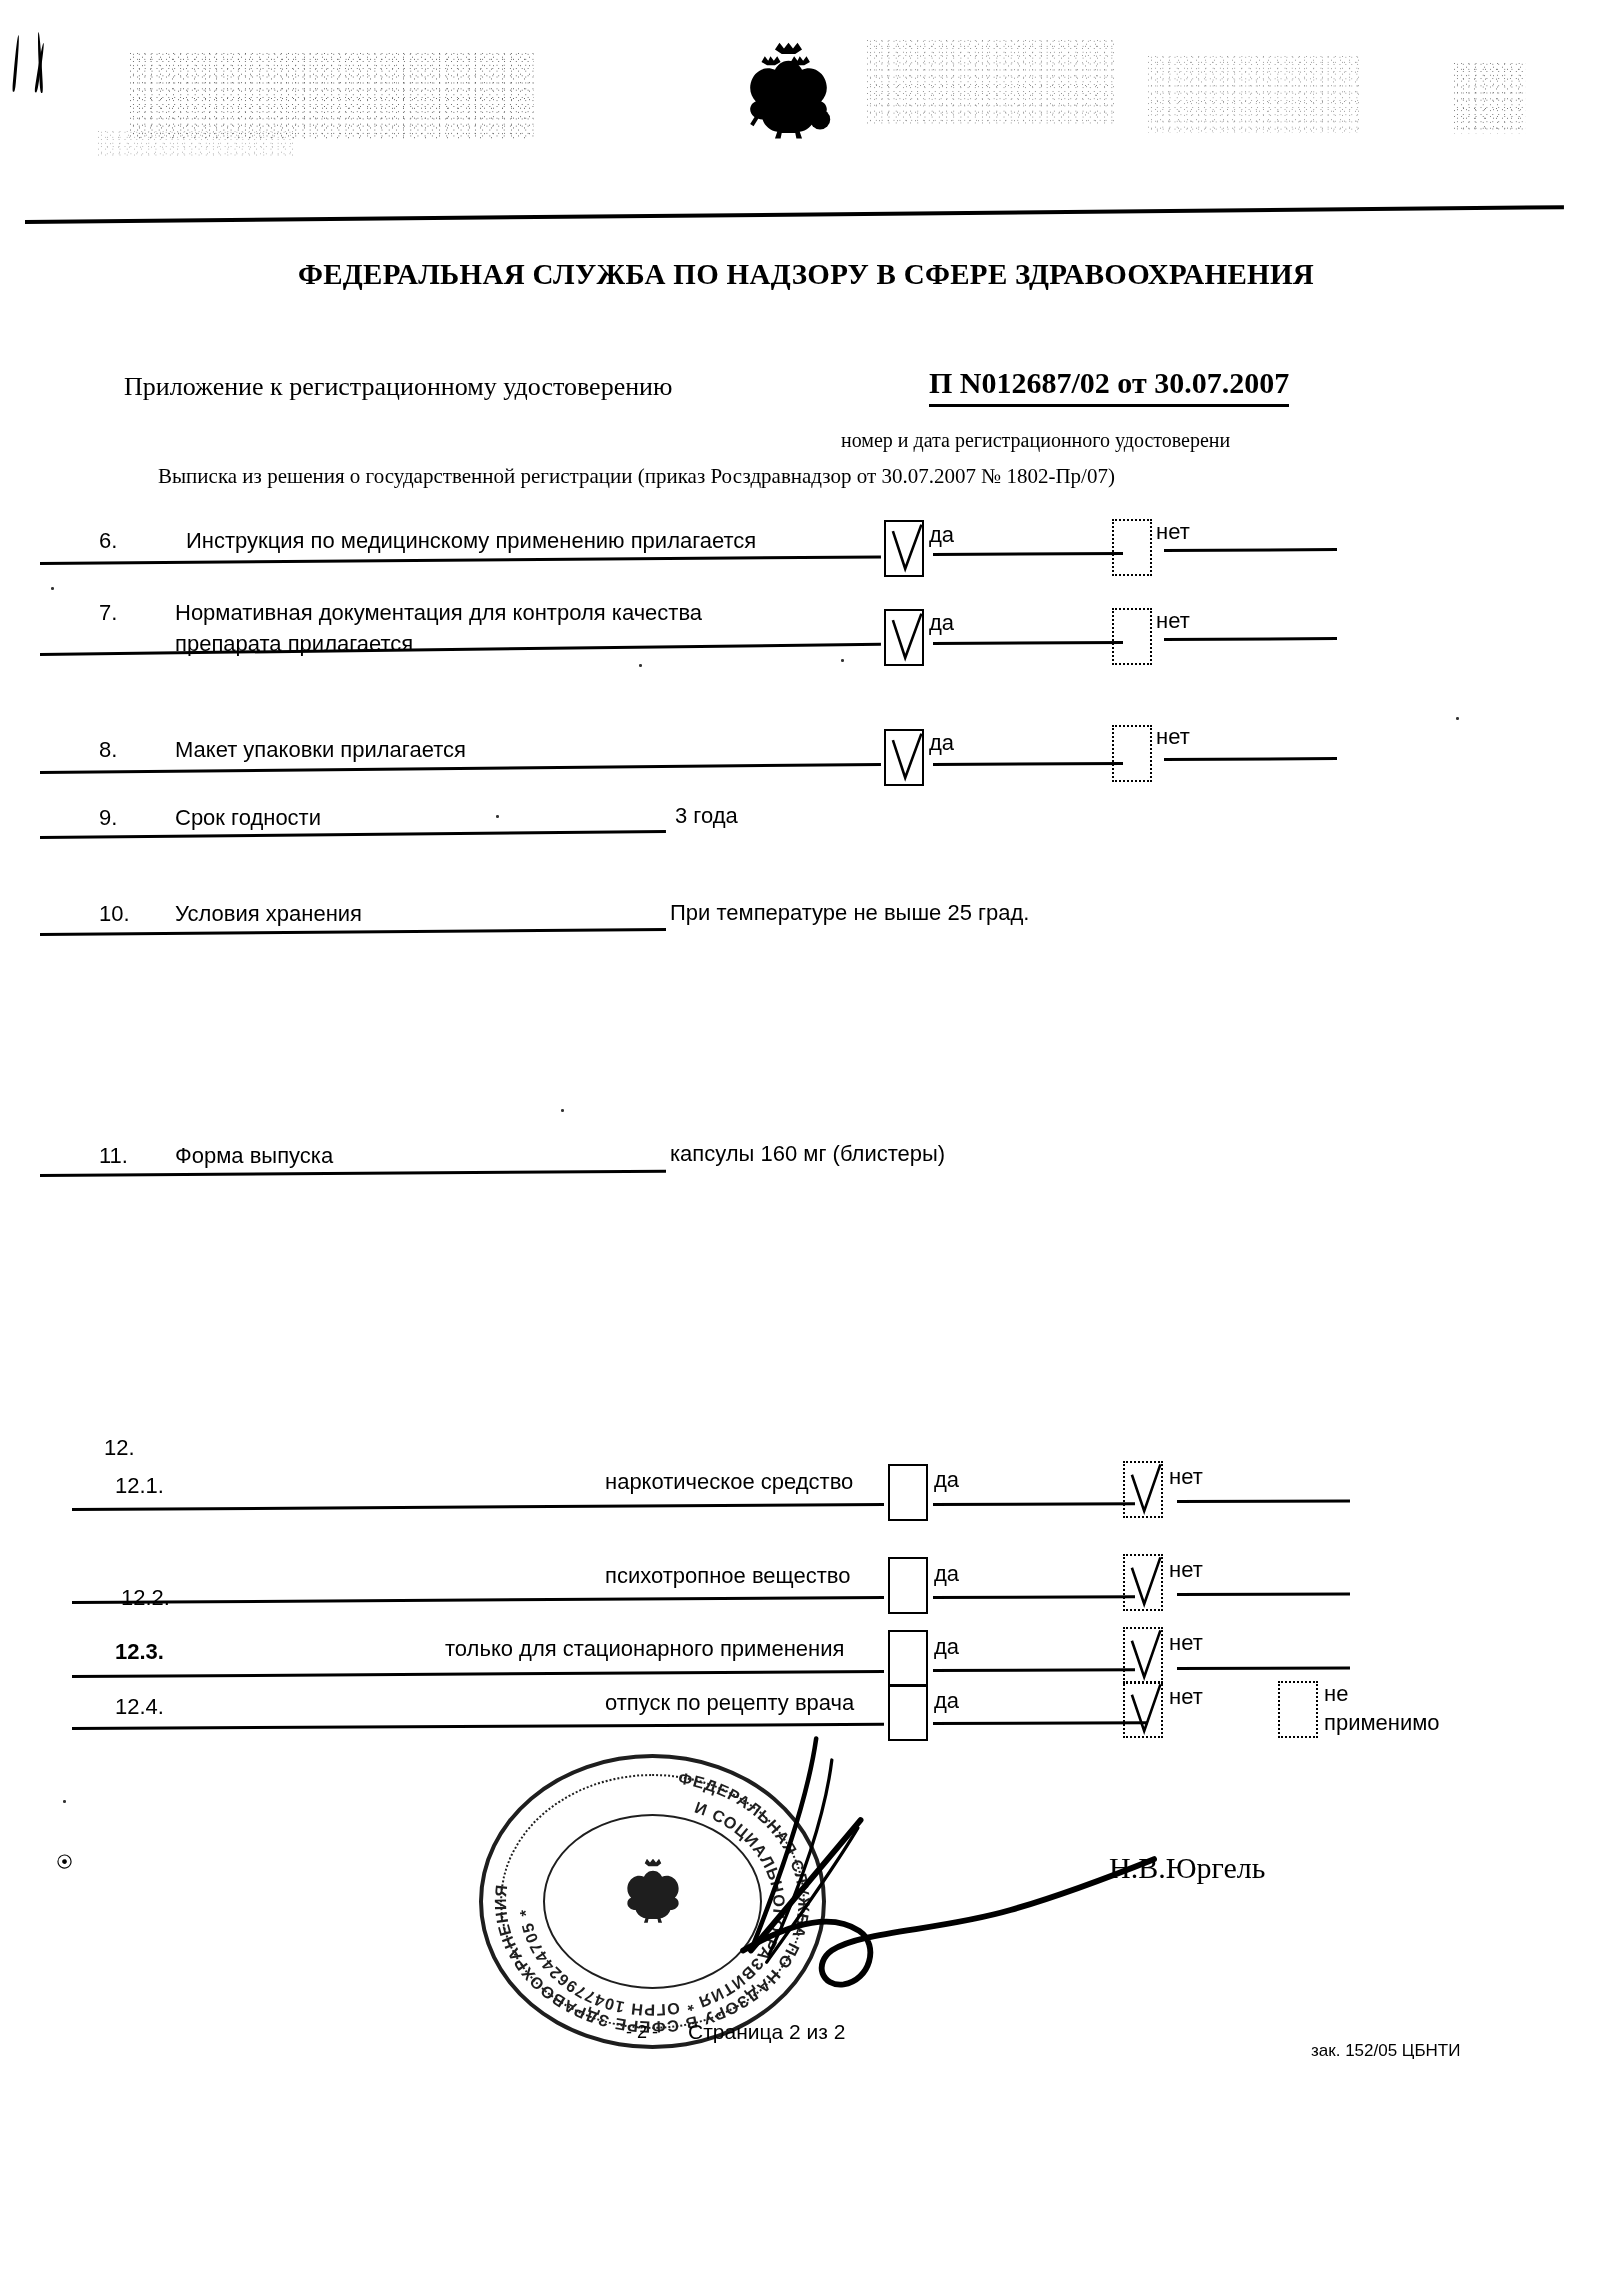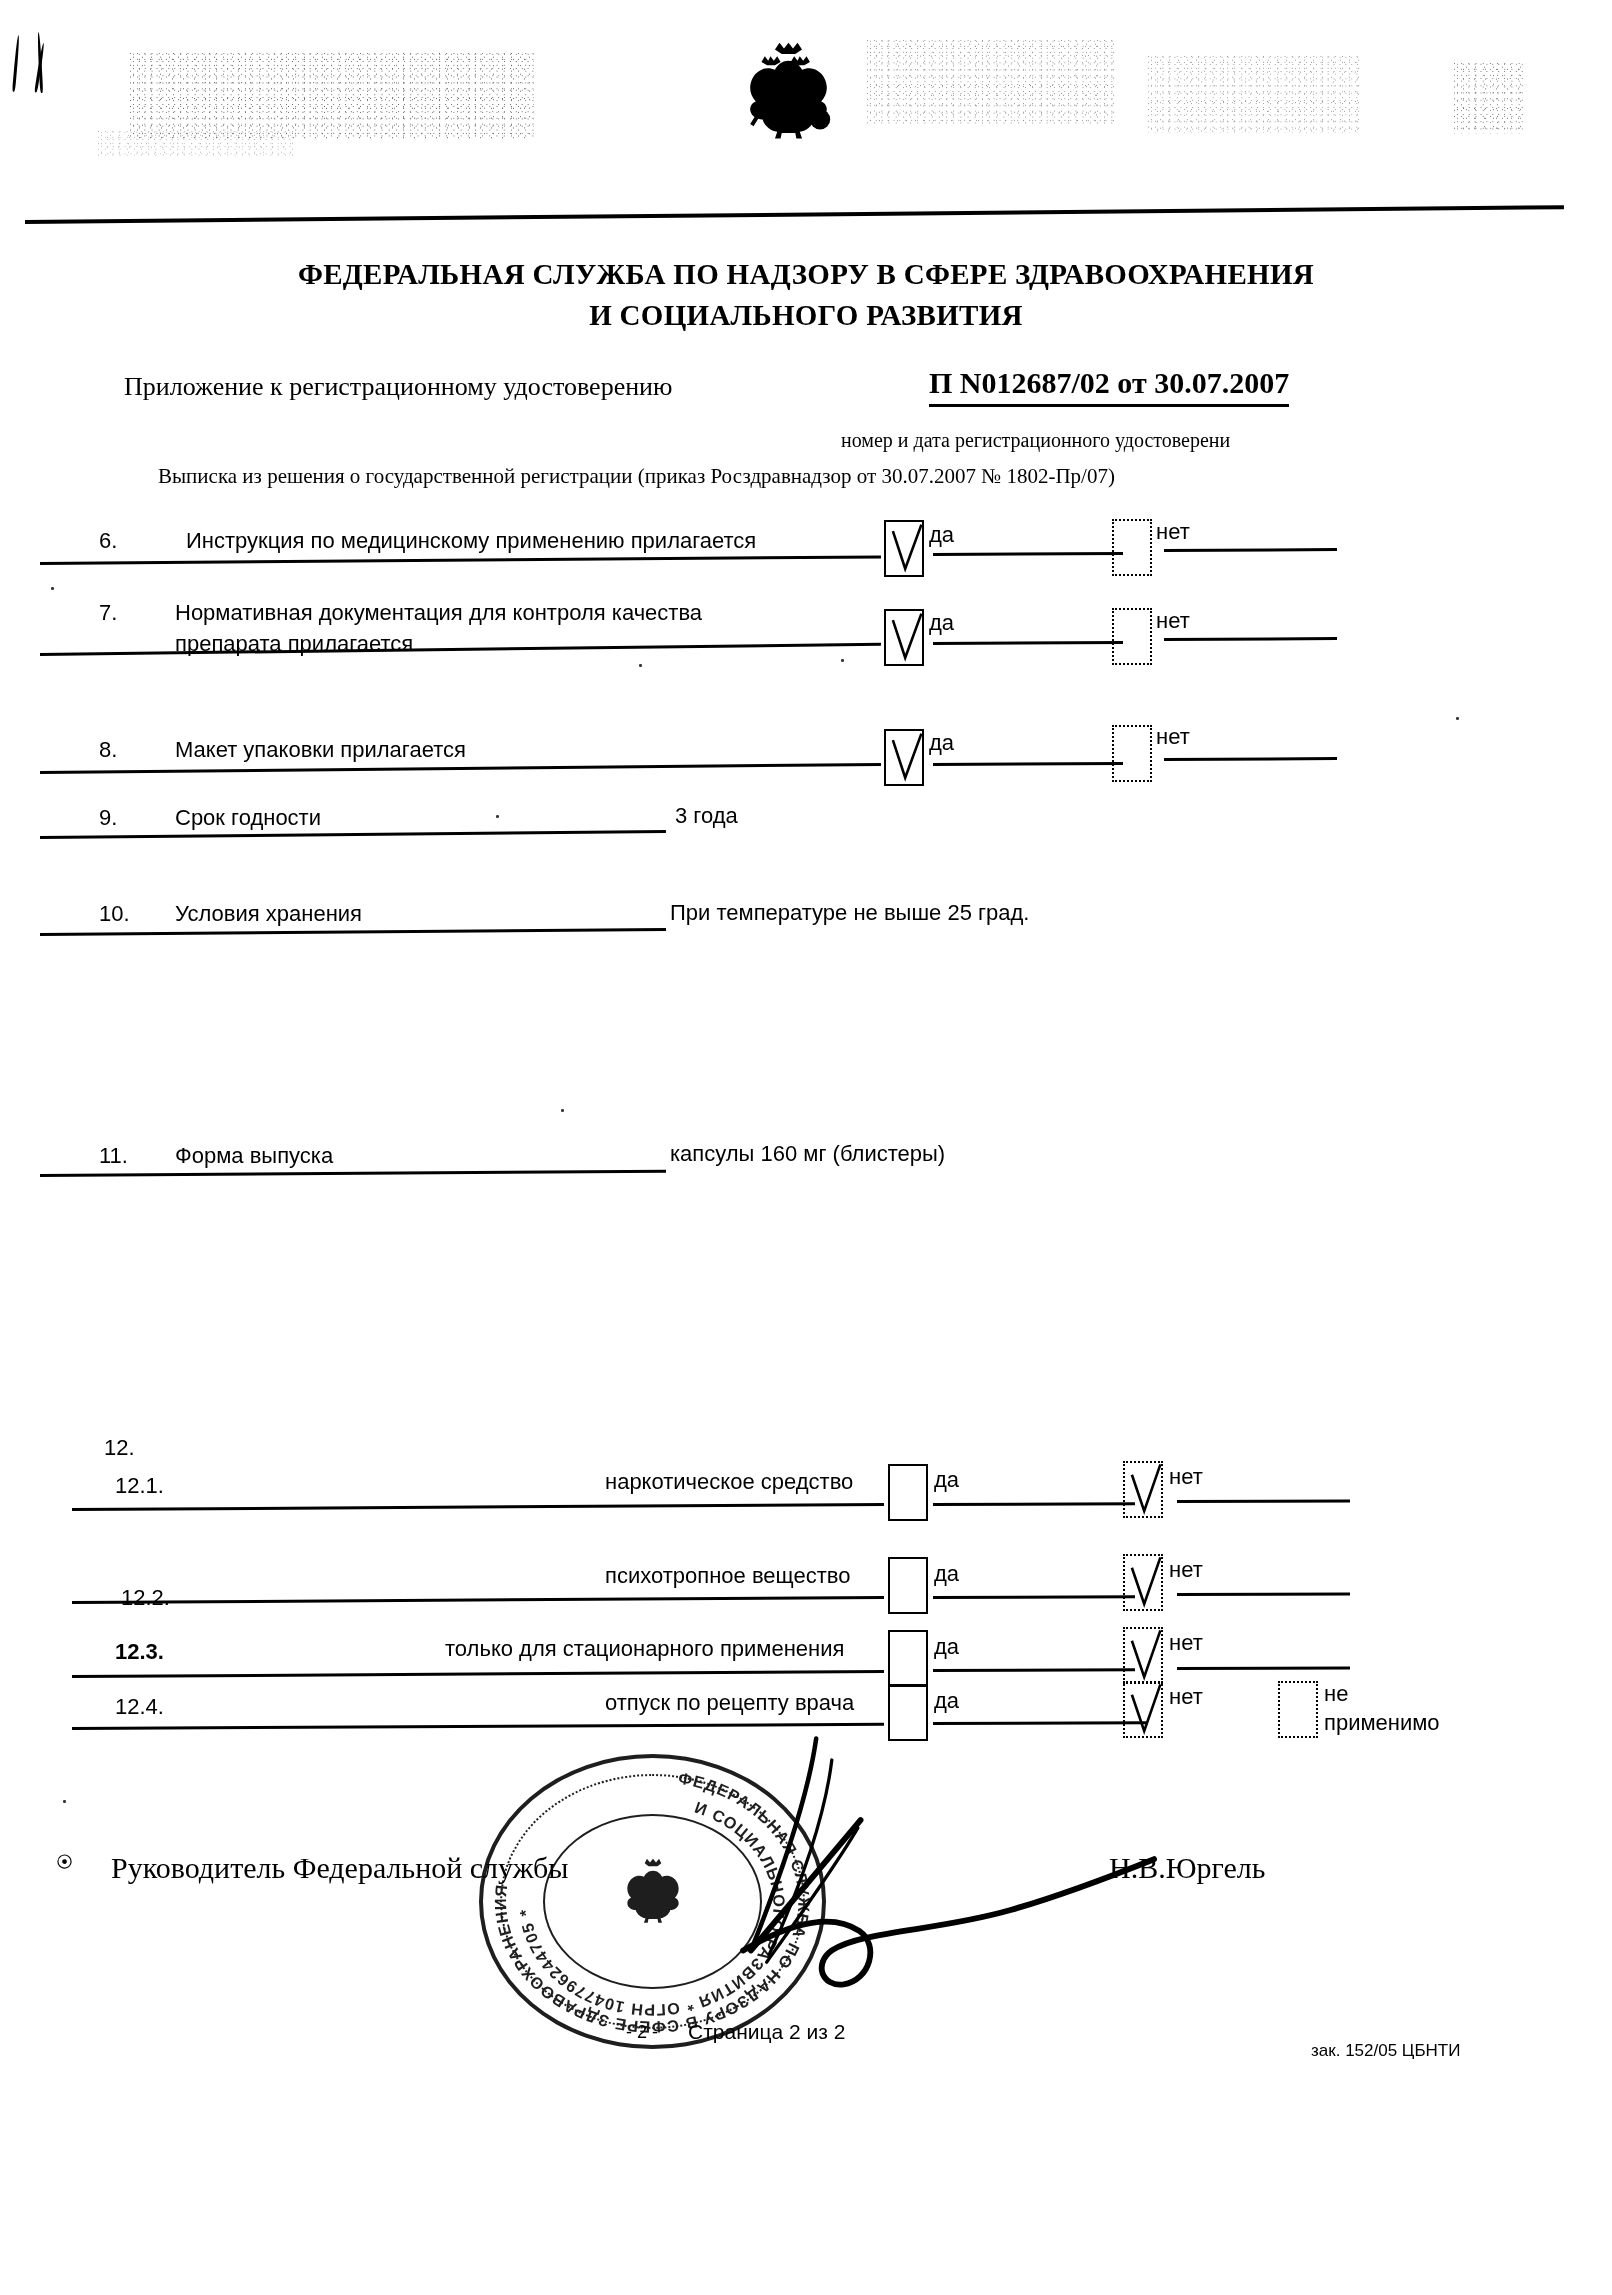--- a/index.html
+++ b/index.html
@@ -323,21 +323,20 @@
     <div class="pen-marks">
       <span></span>
         <span></span>
         <span></span>
     </div>
   </div>
 
   <div class="top-rule"></div>
 
   <div class="doc-title l1">ФЕДЕРАЛЬНАЯ СЛУЖБА ПО НАДЗОРУ В СФЕРЕ ЗДРАВООХРАНЕНИЯ</div>
-  <div class="doc-title l2">И СОЦИАЛЬНОГО РАЗВИТИЯ</div>
 
   <div class="appendix-label">Приложение к регистрационному удостоверению</div>
   <div class="reg-number">П N012687/02 от 30.07.2007</div>
   <div class="reg-caption">номер и дата регистрационного удостоверени</div>
   <div class="extract-line">Выписка из решения о государственной регистрации (приказ Росздравнадзор  от 30.07.2007 № 1802-Пр/07)</div>
 
   <div class="dotline" style="left:40px; top:562px; width:841px; transform:rotate(-0.45deg);"></div>
   <div class="dotline" style="left:933px; top:553px; width:190px; transform:rotate(-0.3deg);"></div>
   <div class="dotline" style="left:1164px; top:549px; width:173px; transform:rotate(-0.3deg);"></div>
   <div class="row-num" style="left:99px; top:528px;">6.</div>
@@ -496,21 +495,20 @@
         <path d="M172 5 C 160 90 120 210 72 330" stroke-width="7"></path>
         <path d="M196 38 C 186 120 150 230 100 336" stroke-width="5"></path>
         <path d="M240 130 C 190 190 130 260 72 330" stroke-width="9"></path>
         <path d="M236 142 C 198 206 146 278 96 348" stroke-width="5"></path>
         <path d="M60 330 C 120 295 190 268 238 300 C 270 322 254 376 214 382 C 180 386 168 350 196 330 C 240 300 360 300 470 268 C 560 242 640 210 690 190" stroke-width="9"></path>
       </g>
     </svg>
   </div>
 
   <div class="sig-stray">⦿</div>
-  <div class="sig-title">Руководитель Федеральной службы</div>
   <div class="sig-name">Н.В.Юргель</div>
 
   <div class="page-dash">- 2 -</div>
   <div class="page-of">Страница 2 из 2</div>
   <div class="order-code">зак. 152/05 ЦБНТИ</div>
 
   <div class="speck" style="left:51px;  top:587px;"></div>
   <div class="speck" style="left:639px; top:664px;"></div>
   <div class="speck" style="left:841px;top:659px;"></div>
   <div class="speck" style="left:1456px;top:717px;"></div>

